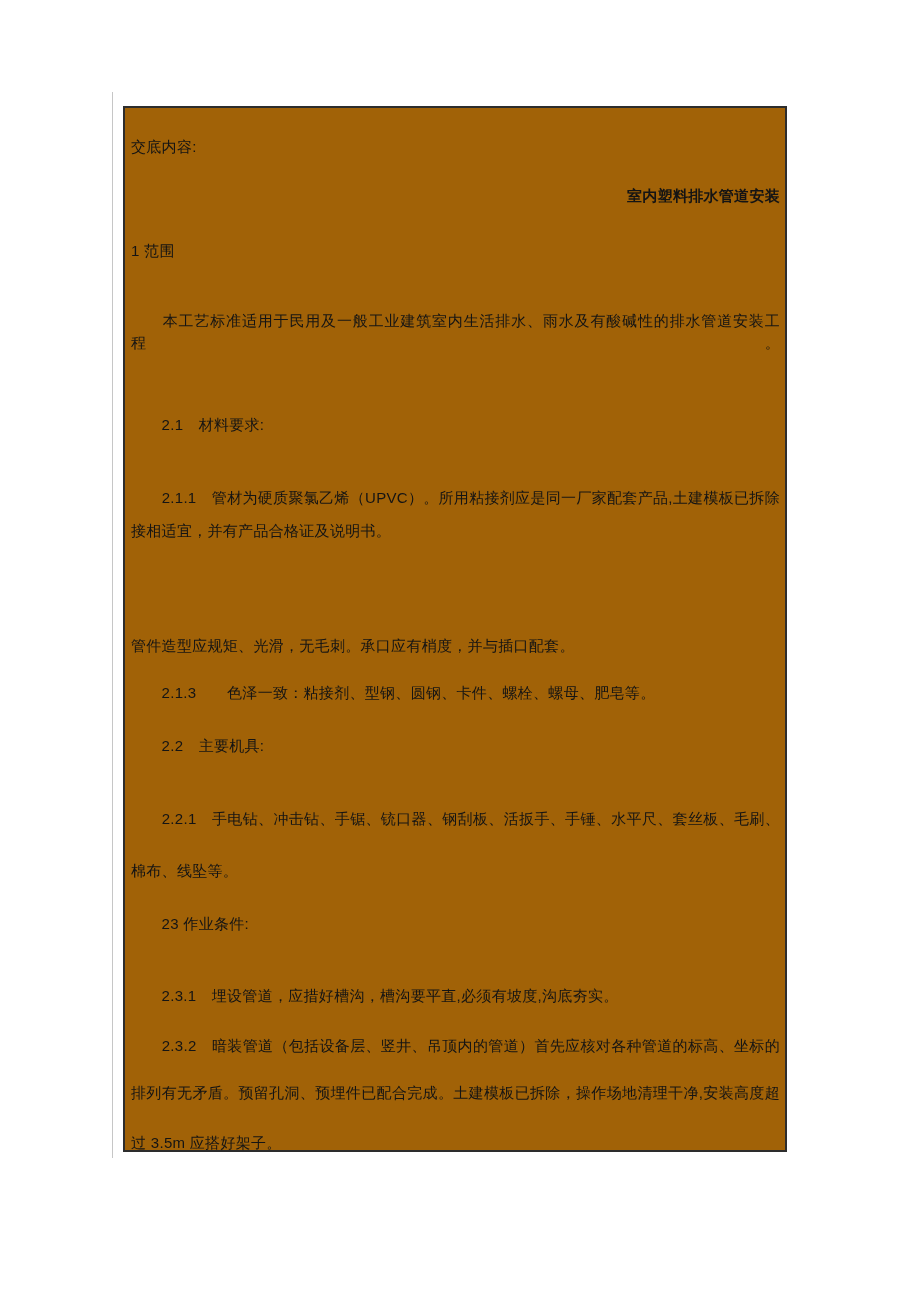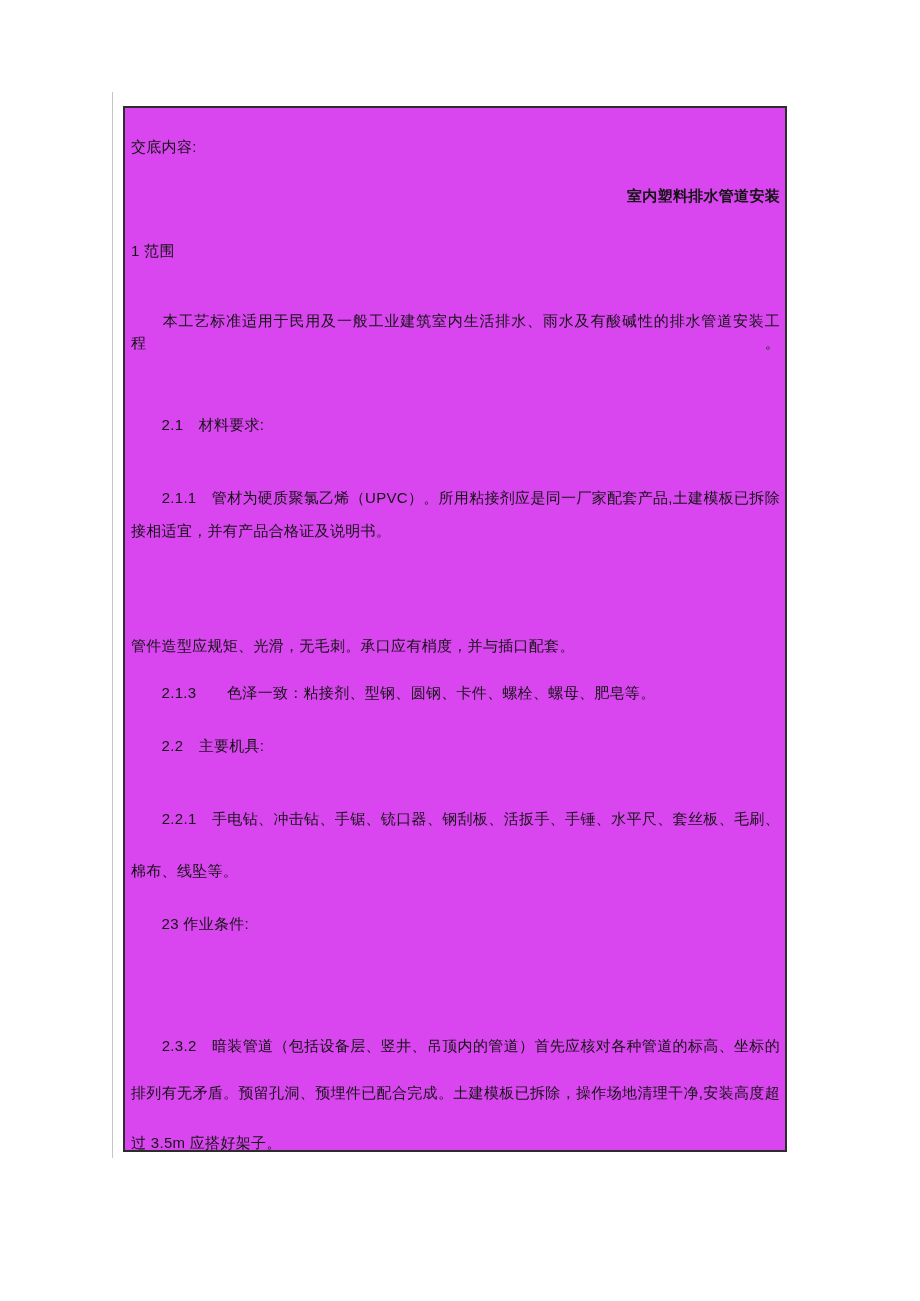--- a/index.html
+++ b/index.html
@@ -25,21 +25,21 @@
     background: #c6c6c6;
   }
   .sheet {
     position: absolute;
     left: 123px;
     top: 106px;
     width: 664px;
     height: 1046px;
     box-sizing: border-box;
     border: 2px solid #2d2d2d;
-    background: #d946ef;
+    background: #a16207;
   }
   .ln {
     position: absolute;
     left: 6px;
     right: 5px;
     font-size: 15px;
     line-height: 22px;
     white-space: pre-wrap;
     letter-spacing: 0.3px;
   }
@@ -72,18 +72,19 @@
     <div class="ln full" style="top:202px">　　本工艺标准适用于民用及一般工业建筑室内生活排水、雨水及有酸碱性的排水管道安装工程。</div>
     <div class="ln" style="top:306px">　　2.1　材料要求:</div>
     <div class="ln full" style="top:379px">　　2.1.1　管材为硬质聚氯乙烯（UPVC）。所用粘接剂应是同一厂家配套产品,土建模板已拆除</div>
     <div class="ln" style="top:412px">接相适宜，并有产品合格证及说明书。</div>
     <div class="ln" style="top:527px">管件造型应规矩、光滑，无毛刺。承口应有梢度，并与插口配套。</div>
     <div class="ln" style="top:574px">　　2.1.3　　色泽一致：粘接剂、型钢、圆钢、卡件、螺栓、螺母、肥皂等。</div>
     <div class="ln" style="top:627px">　　2.2　主要机具:</div>
     <div class="ln full" style="top:700px">　　2.2.1　手电钻、冲击钻、手锯、铳口器、钢刮板、活扳手、手锤、水平尺、套丝板、毛刷、</div>
     <div class="ln" style="top:752px">棉布、线坠等。</div>
     <div class="ln" style="top:805px">　　23 作业条件:</div>
+    <div class="ln" style="top:877px">　　2.3.1　埋设管道，应措好槽沟，槽沟要平直,必须有坡度,沟底夯实。</div>
     <div class="ln full" style="top:927px">　　2.3.2　暗装管道（包括设备层、竖井、吊顶内的管道）首先应核对各种管道的标高、坐标的</div>
     <div class="ln full" style="top:974px">排列有无矛盾。预留孔洞、预埋件已配合完成。土建模板已拆除，操作场地清理干净,安装高度超</div>
     <div class="ln" style="top:1024px">过 3.5m 应搭好架子。</div>
 
   </div>
 </div>
 
 </body></html>

